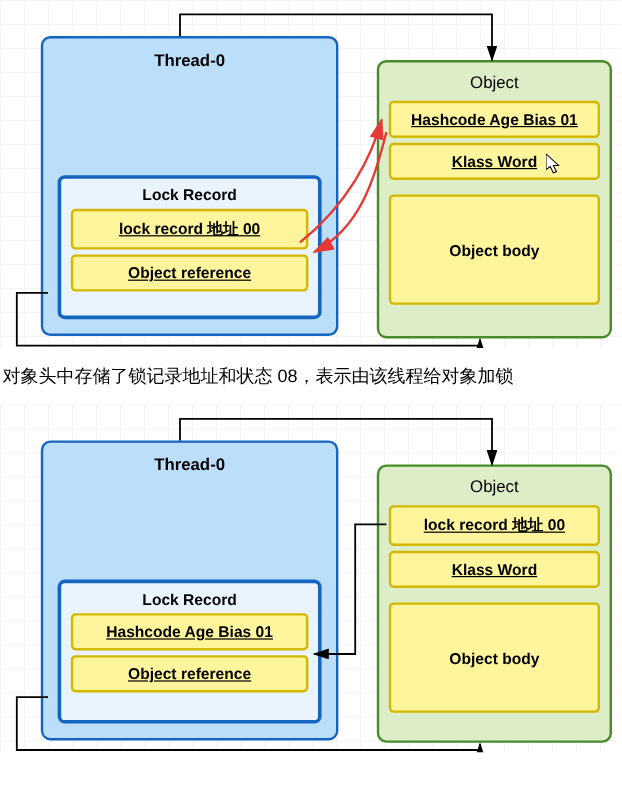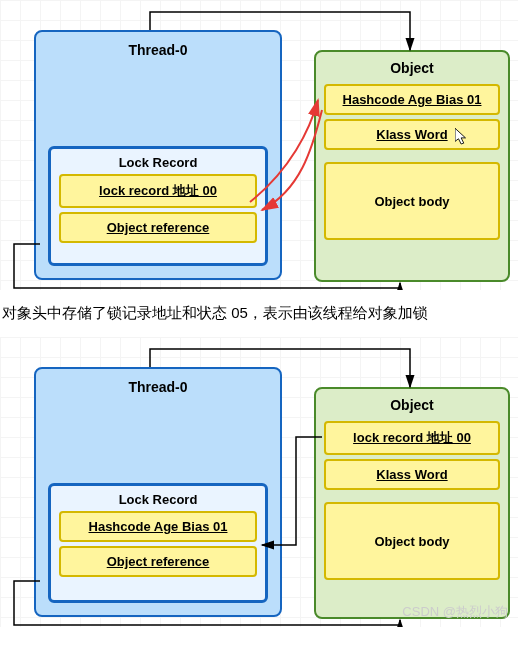--- a/index.html
+++ b/index.html
@@ -26,25 +26,25 @@
     background: #fff59d; border: 2px solid #d4b800; border-radius: 4px;
     text-align: center; font-weight: bold; padding: 6px 4px; margin: 4px 0;
     font-size: 13px;
     text-decoration: underline;
   }
   .object-box {
     position: absolute; right: 8px; top: 50px; width: 196px; height: 232px;
     background: #dcedc8; border: 2px solid #4a8a2a; border-radius: 8px;
     padding: 8px;
   }
-  .object-title { text-align: center; font-weight: bold; font-size: 14px; margin-bottom: 8px; }
+  .object-title { text-align: center; font-weight: normal; font-size: 14px; margin-bottom: 8px; }
   .object-body-slot {
     background: #fff59d; border: 2px solid #d4b800; border-radius: 4px;
     text-align: center; font-weight: bold; padding: 0; margin-top: 12px;
-    height: 78px; display: flex; align-items: center; justify-content: center;
+    height: 92px; display: flex; align-items: center; justify-content: center;
   }
   .caption { padding: 14px 2px 14px 2px; font-size: 15px; background: #fff; white-space: nowrap; overflow: hidden; }
   svg.overlay { position: absolute; left: 0; top: 0; width: 518px; height: 290px; pointer-events: none; }
   .watermark { position: absolute; right: 10px; bottom: 6px; color: #ccc; font-size: 13px; font-family: sans-serif; }
   .cursor {
     position: absolute; width: 14px; height: 18px; pointer-events: none;
   }
 </style>
 </head>
 <body>
@@ -81,21 +81,21 @@
     <path d="M322,110 C312,150 300,190 262,210" fill="none" stroke="#e53935" stroke-width="2" marker-end="url(#arrRed)"></path>
 
     <path d="M40,244 L14,244 L14,288 L400,288 L400,283" fill="none" stroke="#000" stroke-width="1.5" marker-end="url(#arrBlk1)"></path>
   </svg>
 
   <svg class="cursor" style="left:455px; top:128px" viewBox="0 0 16 20">
     <path d="M0,0 L0,15 L4,12 L7,18 L10,17 L7,11 L12,11 Z" fill="#fff" stroke="#000" stroke-width="1"></path>
   </svg>
 </div>
 
-<div class="caption">对象头中存储了锁记录地址和状态 05，表示由该线程给对象加锁</div>
+<div class="caption">对象头中存储了锁记录地址和状态 08，表示由该线程给对象加锁</div>
 
 <div class="diagram grid-bg">
   <div class="thread-box">
     <div class="thread-title">Thread-0</div>
     <div class="lock-record-box">
       <div class="lock-record-title">Lock Record</div>
       <div class="yellow-slot">Hashcode Age Bias 01</div>
       <div class="yellow-slot">Object reference</div>
     </div>
   </div>
@@ -113,14 +113,13 @@
       </marker>
     </defs>
 
     <path d="M150,30 L150,12 L410,12 L410,50" fill="none" stroke="#000" stroke-width="1.5" marker-end="url(#arrBlk2)"></path>
 
     <path d="M322,100 L296,100 L296,208 L262,208" fill="none" stroke="#000" stroke-width="1.5" marker-end="url(#arrBlk2)"></path>
 
     <path d="M40,244 L14,244 L14,288 L400,288 L400,283" fill="none" stroke="#000" stroke-width="1.5" marker-end="url(#arrBlk2)"></path>
   </svg>
 
-  <div class="watermark">CSDN @热烈小狗</div>
 </div>
 
 </body></html>

